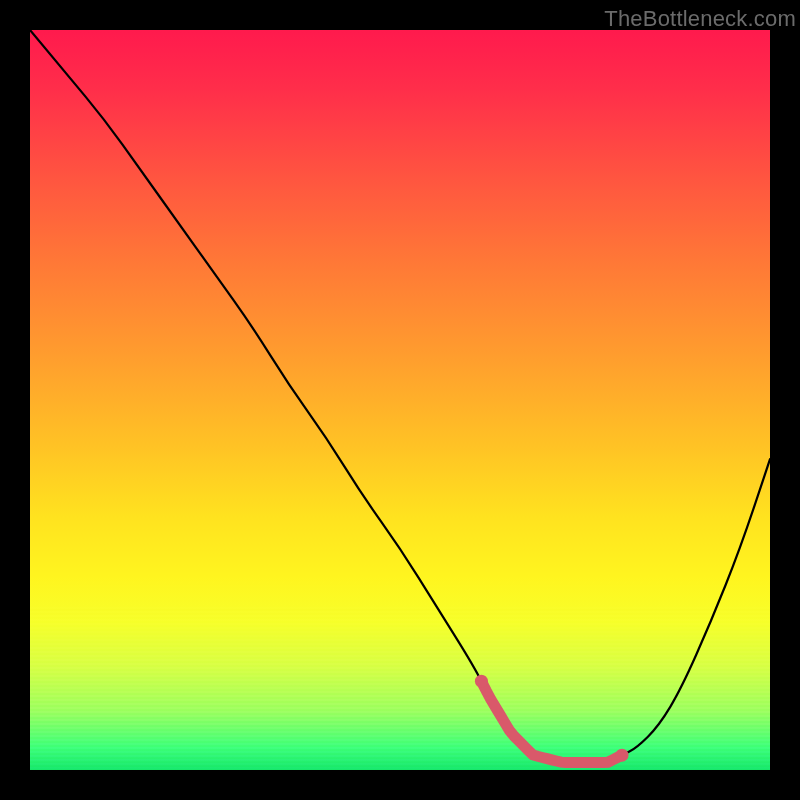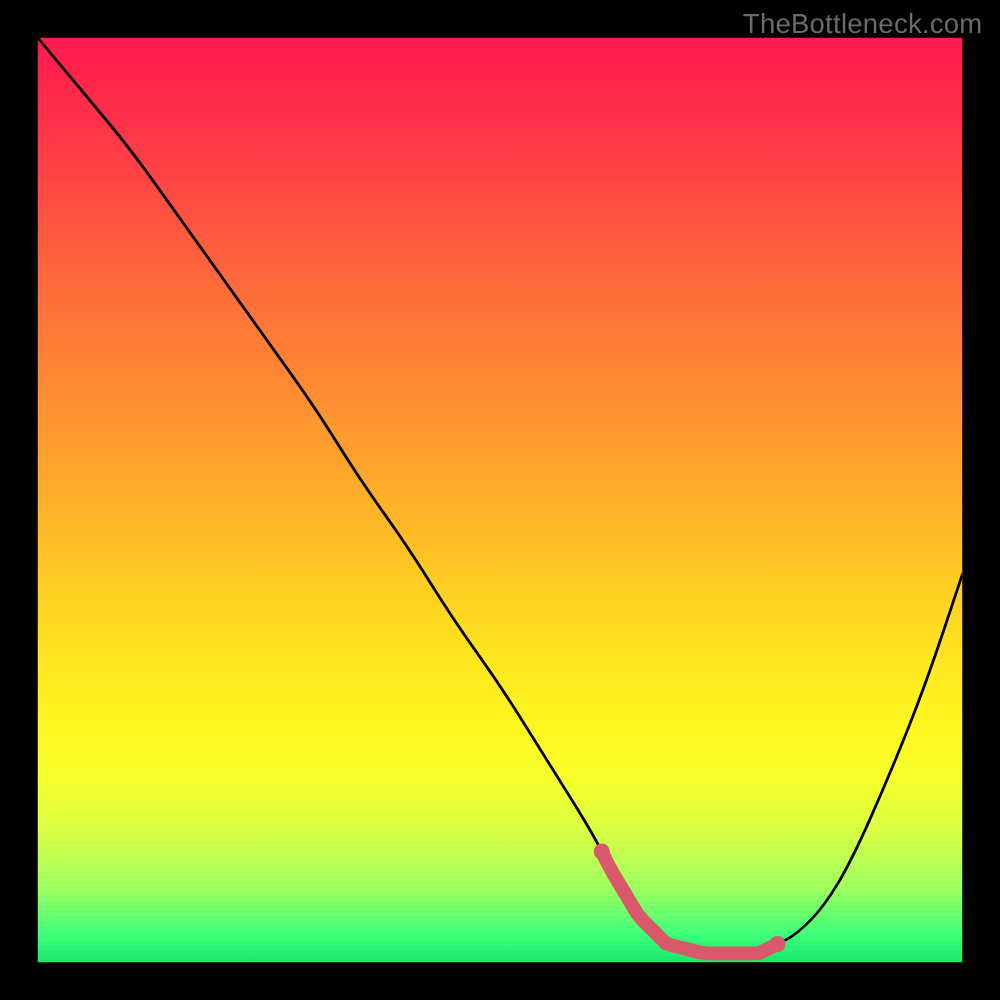--- a/index.html
+++ b/index.html
@@ -55,21 +55,21 @@
   }
   svg.curve {
     position: absolute;
     inset: 0;
     width: 100%;
     height: 100%;
   }
   .watermark {
     position: absolute;
     top: 6px;
-    right: 14px;
+    right: 4px;
     font-family: Arial, Helvetica, sans-serif;
     font-size: 22px;
     color: #6b6b6b;
     letter-spacing: 0.2px;
     user-select: none;
   }
 </style>
 </head>
 <body>
 

